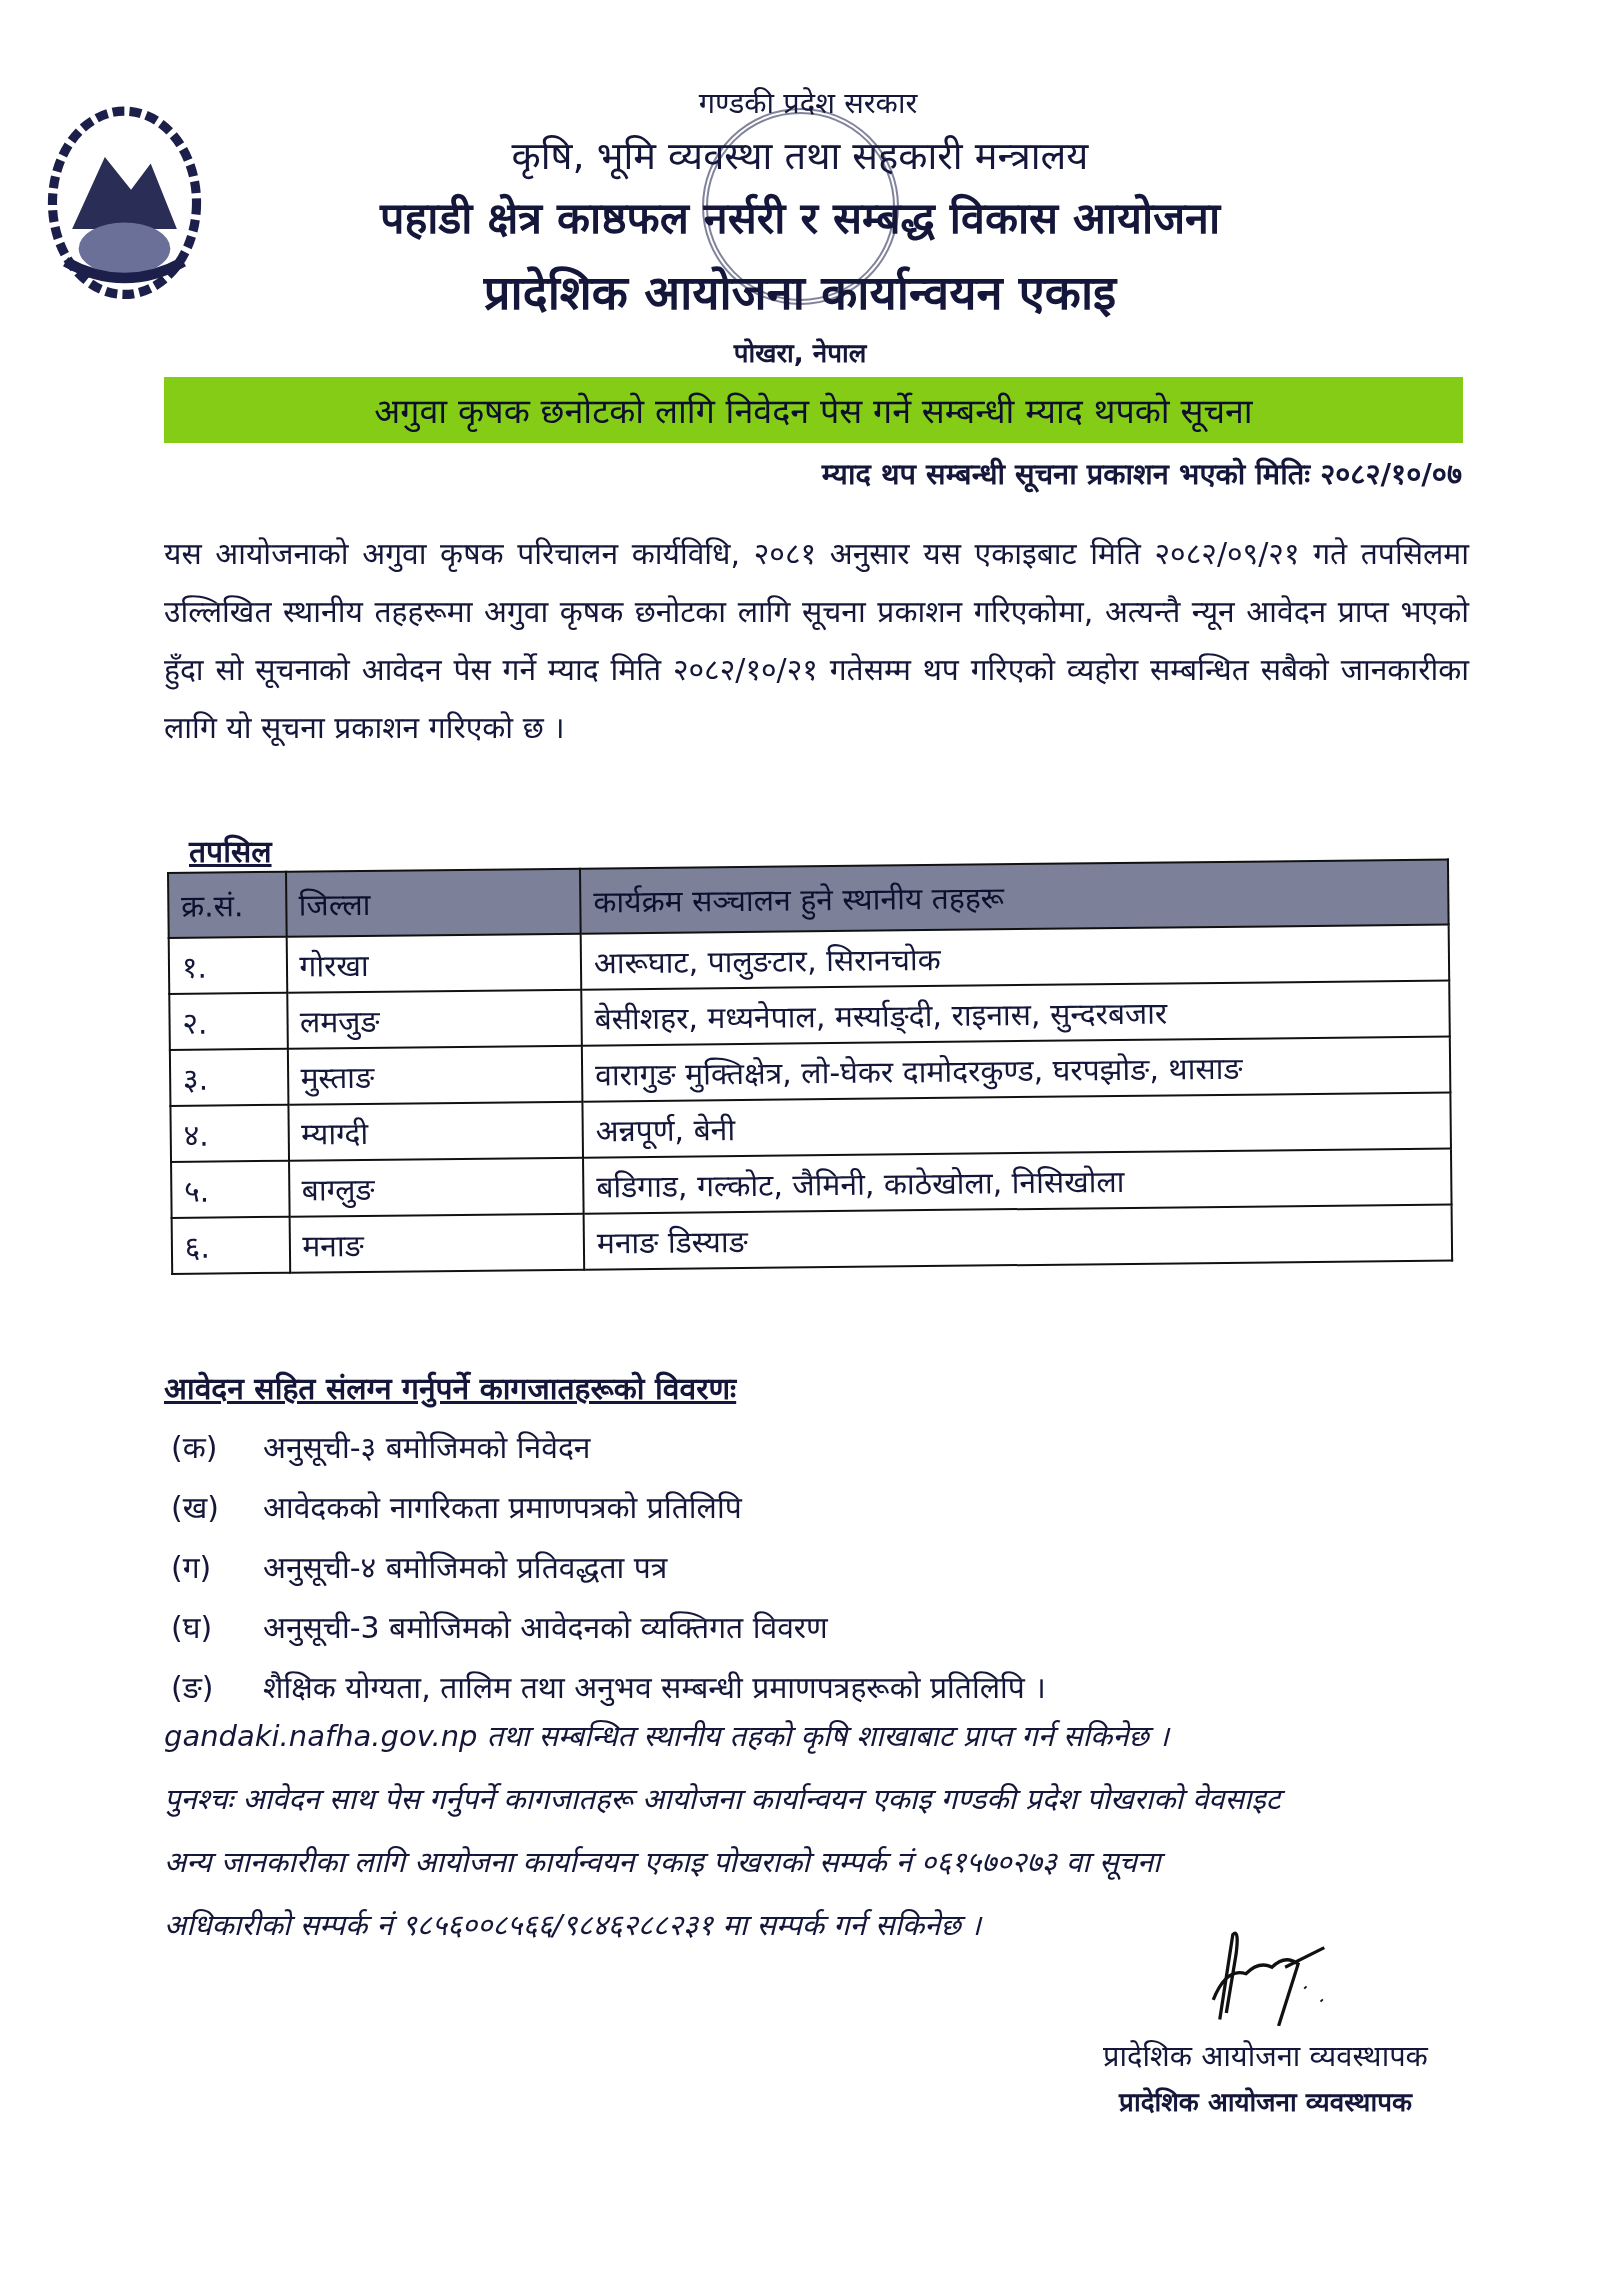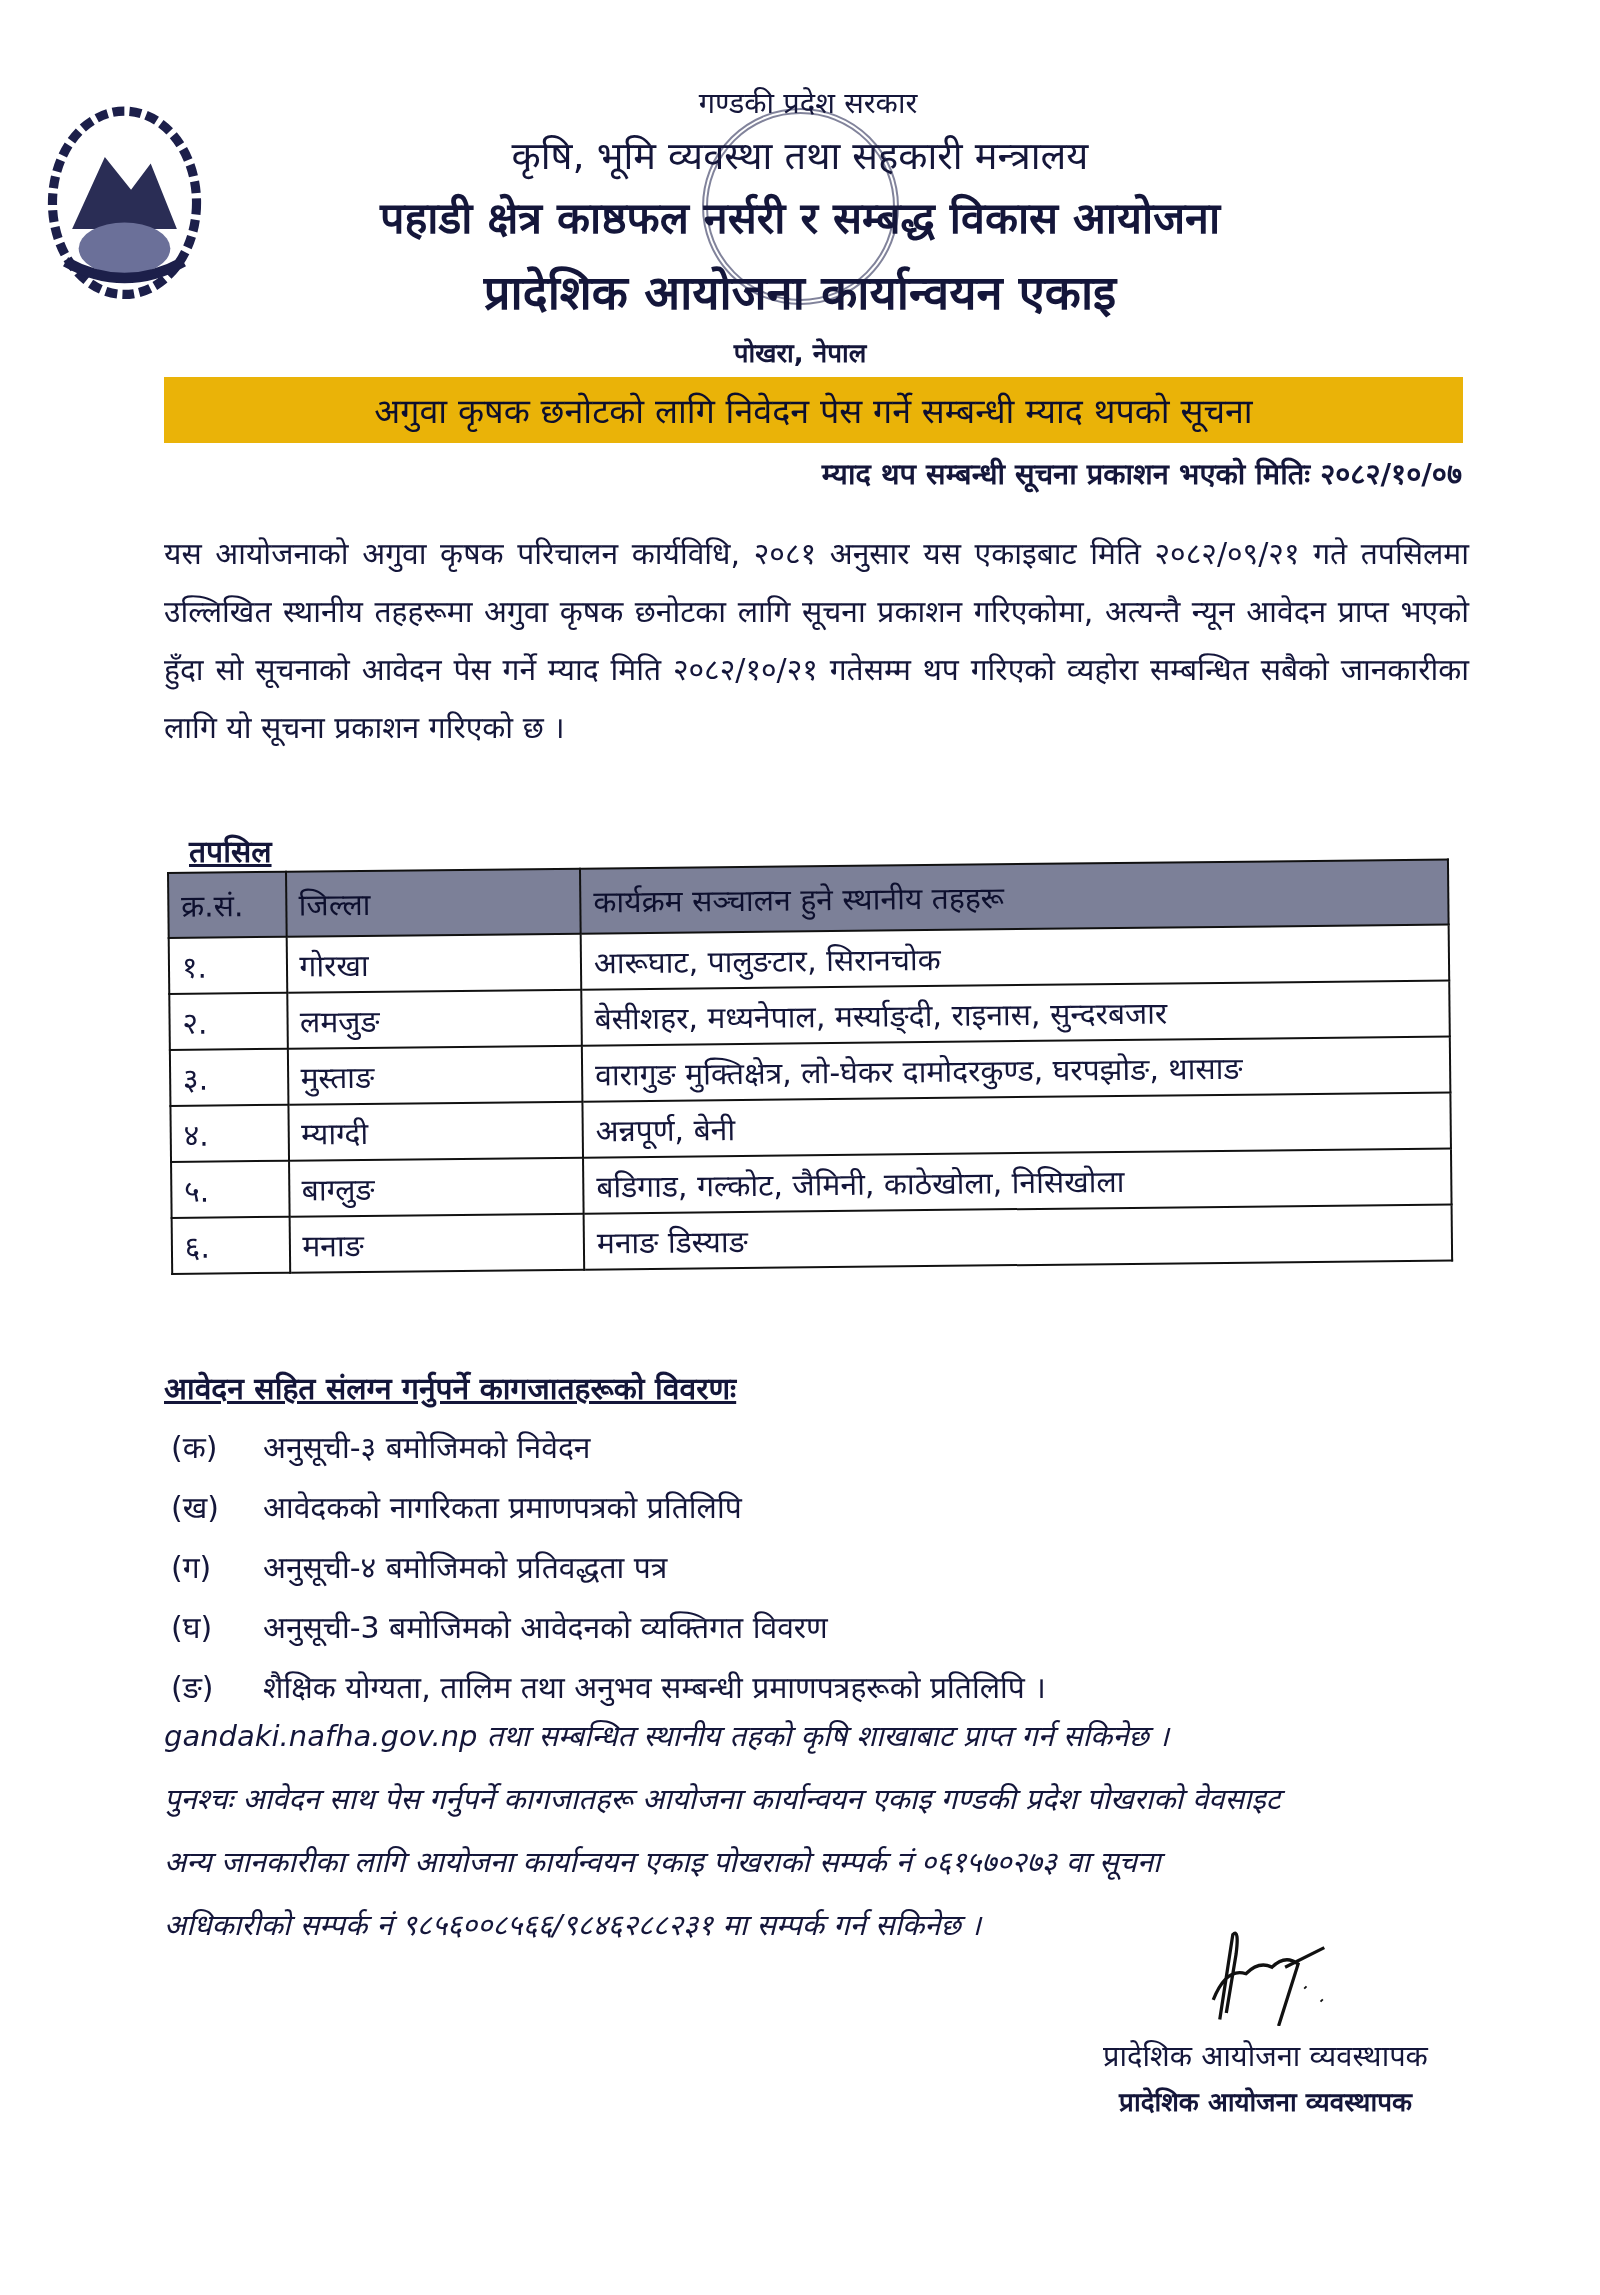--- a/index.html
+++ b/index.html
@@ -15,21 +15,21 @@
   .h-gov { top: 82px; font-size: 29px; font-weight: normal; padding-left: 8px; }
   .h-ministry { top: 128px; font-size: 38px; }
   .h-project { top: 187px; font-size: 43px; font-weight: bold; }
   .h-unit { top: 259px; font-size: 47px; font-weight: bold; }
   .h-city { top: 334px; font-size: 26px; font-weight: bold; }
   .stamp {
     left: 702px; top: 108px; width: 197px; height: 197px; border-radius: 50%;
     border: 6.6px double #1c1f4a; box-sizing: border-box; opacity: 0.55;
   }
   .banner {
-    left: 164px; top: 377px; width: 1299px; height: 66px; background: #eab308;
+    left: 164px; top: 377px; width: 1299px; height: 66px; background: #84cc16;
     display: flex; align-items: center; justify-content: center;
     font-size: 34px; color: #0d0f2e;
   }
   .pub-date { right: 138px; top: 453px; font-size: 29px; font-weight: bold; }
   .para {
     left: 164px; top: 525px; width: 1305px; font-size: 30px; line-height: 58px; text-align: justify;
   }
   .sec-heading { left: 167px; top: 830px; font-size: 30px; text-decoration: underline; font-weight: bold; margin-left: 22px; }
   table.tbl {
     position: absolute; left: 167px; top: 872px; width: 1282px; border-collapse: collapse;

